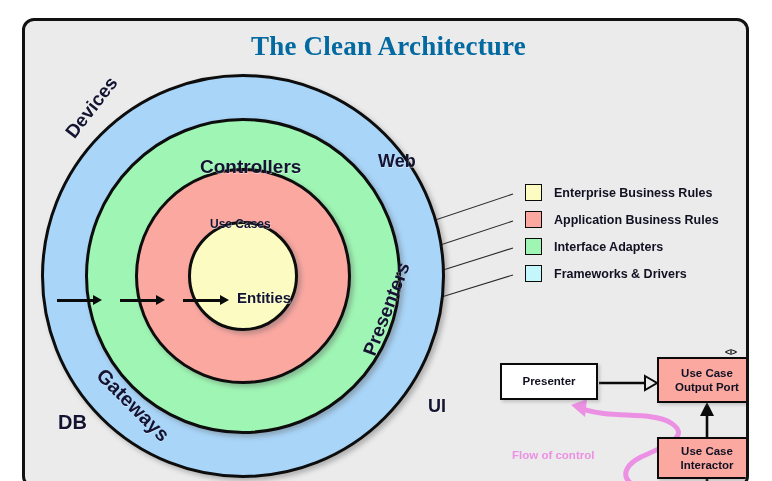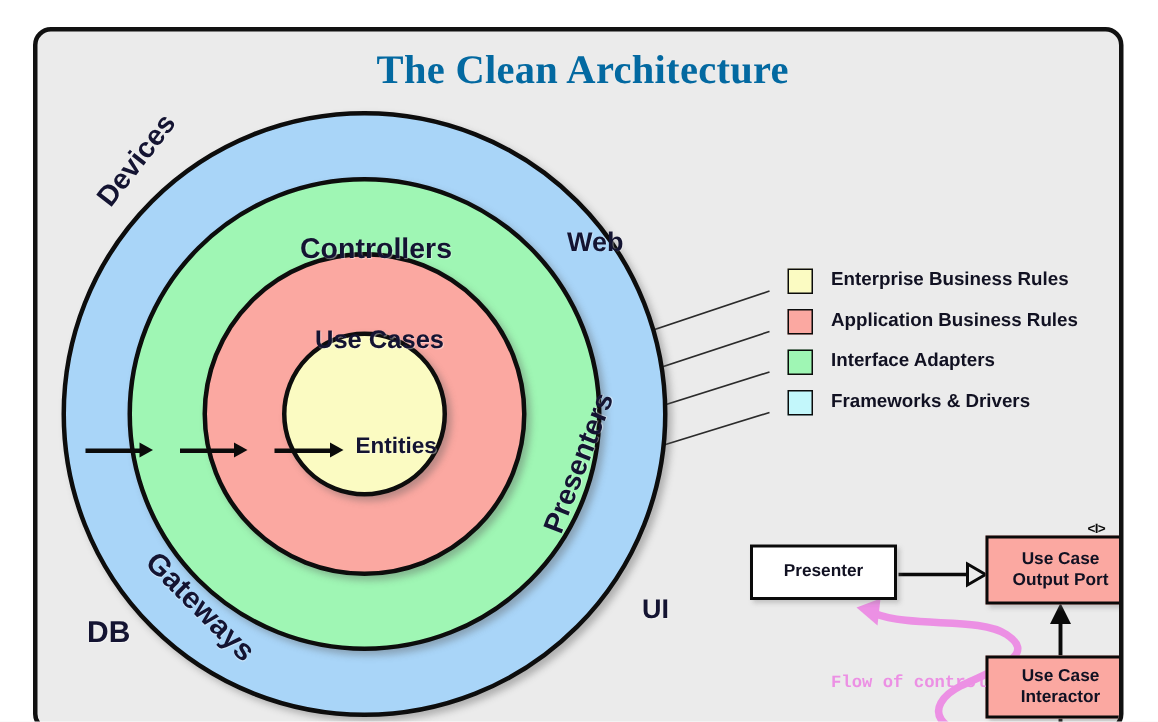--- a/index.html
+++ b/index.html
@@ -57,21 +57,21 @@
     white-space: nowrap;
     text-shadow: 0.6px 0.6px 0.6px rgba(255,255,255,0.45);
   }
   #lbl-devices    { left: 36px;  top: 108px; font-size: 19px; transform: rotate(-52deg); transform-origin: left top; }
   #lbl-db         { left: 33px;  top: 390px; font-size: 20px; }
   #lbl-web        { left: 353px; top: 130px; font-size: 18px; }
   #lbl-ui         { left: 403px; top: 375px; font-size: 18px; }
   #lbl-controllers{ left: 175px; top: 135px; font-size: 19px; }
   #lbl-gateways   { left: 83px;  top: 343px; font-size: 20px; transform: rotate(45deg); transform-origin: left top; }
   #lbl-presenters { left: 334px; top: 330px; font-size: 19px; transform: rotate(-69deg); transform-origin: left top; }
-  #lbl-usecases   { left: 185px; top: 196px; font-size: 17px; }
+  #lbl-usecases   { left: 185px; top: 196px; font-size: 12px; }
   #lbl-entities   { left: 200px; top: 268px; font-size: 15px; margin-left: 12px; }
 
   
   .in-arrow { position: absolute; height: 11px; }
   .in-arrow .shaft {
     position: absolute; left: 0; top: 4px; height: 2.6px;
     background: #0b0b0b;
   }
   .in-arrow .head {
     position: absolute; top: 0;
@@ -82,21 +82,21 @@
   }
   #arrow-1 { left: 32px;  top: 274px; width: 45px; }
   #arrow-1 .shaft { width: 37px; } #arrow-1 .head { left: 36px; }
   #arrow-2 { left: 95px;  top: 274px; width: 45px; }
   #arrow-2 .shaft { width: 37px; } #arrow-2 .head { left: 36px; }
   #arrow-3 { left: 158px; top: 274px; width: 47px; }
   #arrow-3 .shaft { width: 38px; } #arrow-3 .head { left: 37px; }
 
   
   #legend { position: absolute; left: 488px; top: 158px; }
-  .legend-row { display: flex; align-items: flex-start; height: 27px; padding-left: 12px; }
+  .legend-row { display: flex; align-items: center; height: 27px; padding-left: 12px; }
   .legend-swatch {
     width: 17px; height: 17px;
     border: 1.8px solid #0b0b0b;
     margin-right: 12px;
     flex: 0 0 auto;
   }
   .legend-text {
     font-family: "Liberation Sans", sans-serif;
     font-weight: bold;
     font-size: 12.5px;
@@ -121,25 +121,24 @@
   #box-output    { left: 182px; top: 26px; width: 100px; height: 46px; background: #fba8a1; }
   #box-interactor{ left: 182px; top: 106px; width: 100px; height: 42px; background: #fba8a1; }
   #iface-marker {
     position: absolute; left: 250px; top: 16px;
     font-family: "Liberation Sans", sans-serif;
     font-size: 9px; font-weight: bold; color: #0a0a0a;
     letter-spacing: -0.5px;
   }
   #flow-label {
     position: absolute; left: 37px; top: 118px;
-    font-family: Liberation Mono, monospace;
+    font-family: Liberation Sans, sans-serif;
     font-weight: bold; font-size: 11.5px;
     color: #ec90e4;
     white-space: nowrap;
-    margin-left: 42px;
   }
 </style>
 </head>
 <body>
 
 <div id="page">
   <div id="frame">
 
     <div id="title">The Clean Architecture</div>
 

